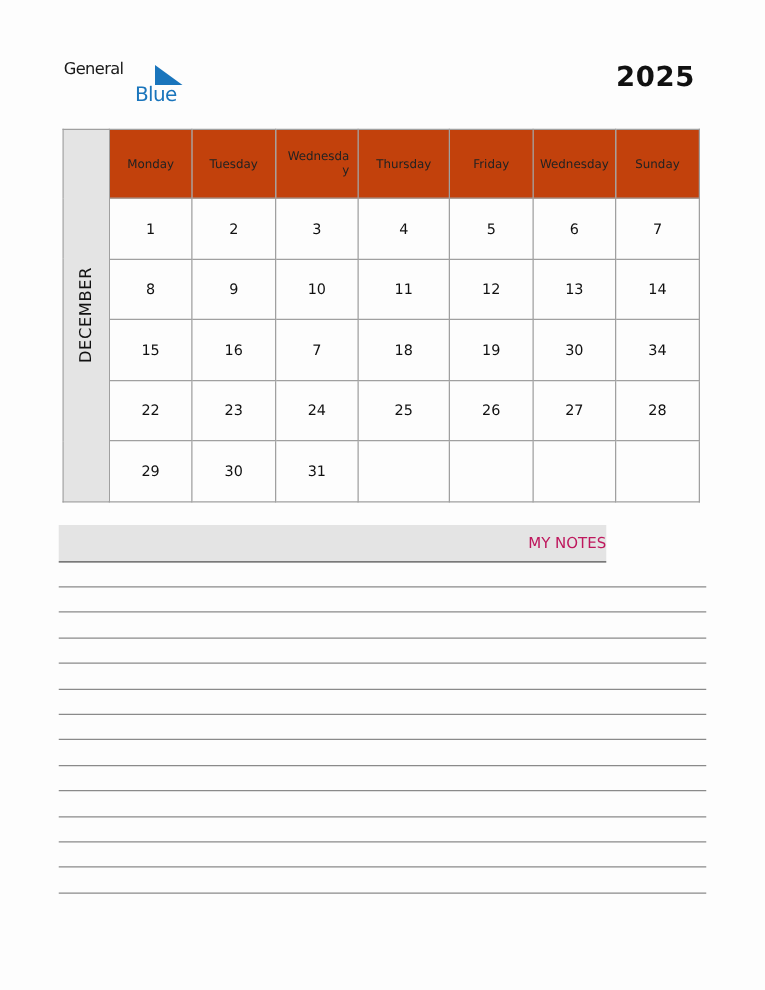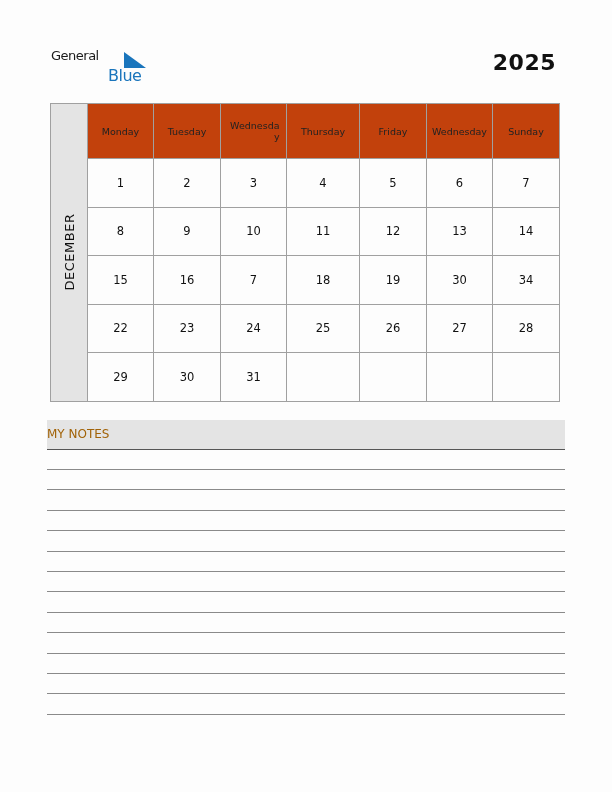--- a/index.html
+++ b/index.html
@@ -8,21 +8,21 @@
     .logo .g { position:absolute; left:0; top:0; font-size:13px; color:#1a1a1a; letter-spacing:-0.5px; }
     .logo .b { position:absolute; left:57px; top:18px; font-size:16px; color:#1a75bc; letter-spacing:-0.5px; }
     .logo .tri { position:absolute; left:73px; top:4px; width:0; height:0; border-bottom:16px solid #1a75bc; border-left:22px solid transparent; transform:scaleX(-1); }
     .year { position:absolute; right:56px; top:50px; font-size:22px; font-weight:bold; color:#111; letter-spacing:0.5px; }
     table.cal { position:absolute; left:50px; top:103px; border-collapse:collapse; }
     table.cal td, table.cal th { border:1px solid #a0a0a0; padding:0; text-align:center; vertical-align:middle; }
     table.cal th { background:#c2410c; height:24px; font-weight:normal; font-size:9.5px; color:#222; line-height:11px; }
     table.cal td.day { height:47.5px; font-size:11.5px; color:#111; background:#fdfdfd; }
     td.month { background:#e4e4e4; width:36px; position:relative; }
     td.month span { position:absolute; left:50%; top:50%; transform:translate(-50%,-50%) rotate(-90deg); font-size:13px; letter-spacing:0.5px; white-space:nowrap; color:#111; }
-    .notes-head { position:absolute; left:47px; top:420px; width:518px; height:29px; background:#e4e4e4; border-bottom:1px solid #555; text-align:left; line-height:29px; font-size:12px; color:#a16207; }
+    .notes-head { position:absolute; left:47px; top:420px; width:438px; height:29px; background:#e4e4e4; border-bottom:1px solid #555; text-align:right; line-height:29px; font-size:12px; color:#be185d; }
     .note-line { position:absolute; left:47px; width:518px; height:0; border-top:1px solid #8a8a8a; }
   </style>
 </head>
 <body>
 
 <div class="logo">
   <span class="g">General</span>
   <span class="tri"></span>
   <span class="b">Blue</span>
 </div>

